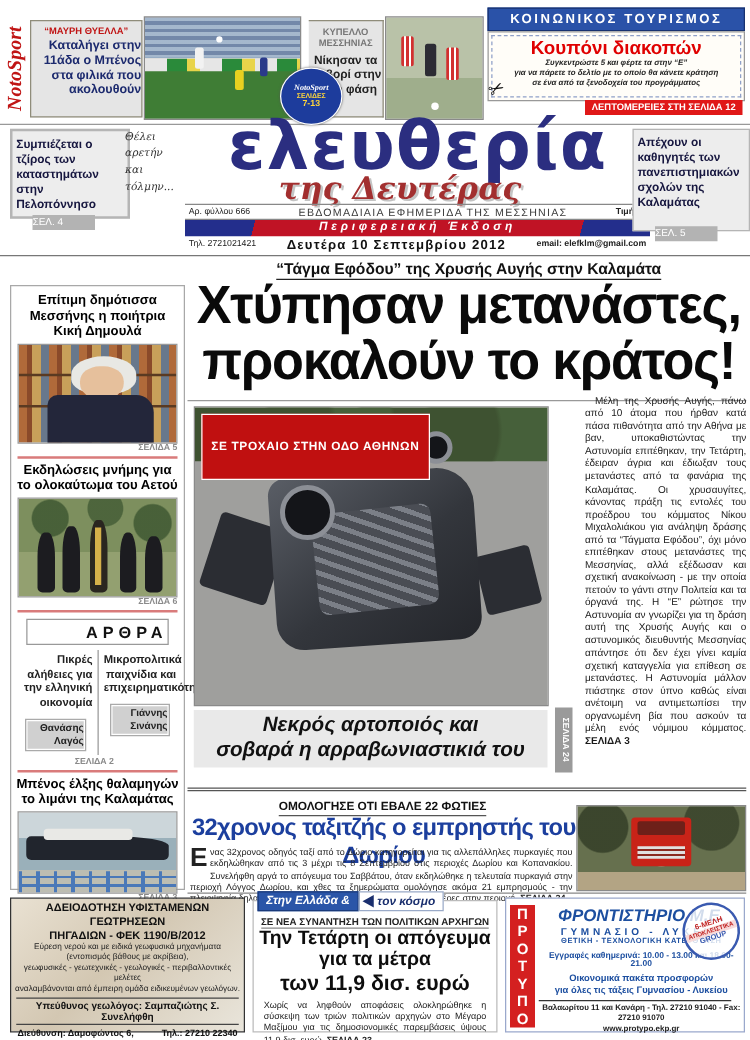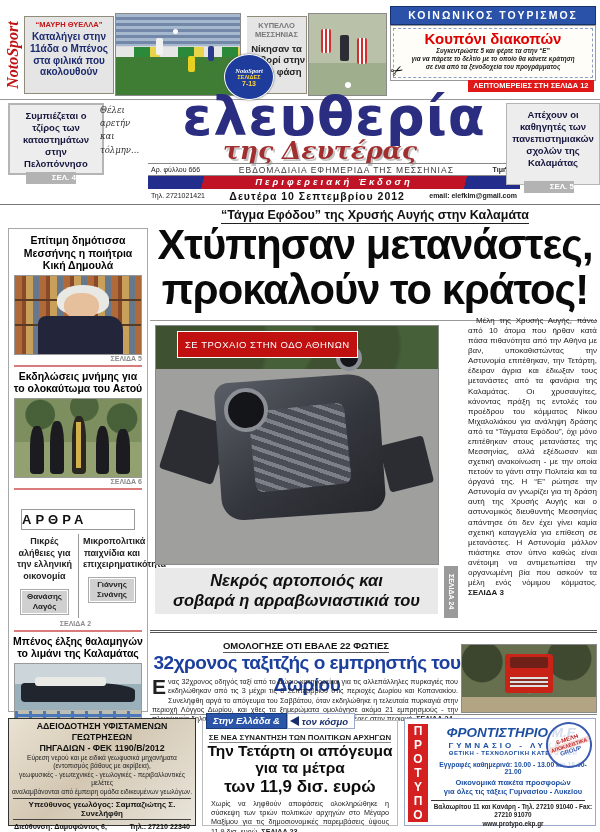--- a/index.html
+++ b/index.html
@@ -2,31 +2,31 @@
 <html><head>
 <meta charset="utf-8">
 <style>
   html,body{margin:0;padding:0;background:#888;}
   #sheet{position:relative;width:600px;height:832px;background:#fff;overflow:hidden;
          font-family:"Liberation Sans",sans-serif;color:#111;margin:0 auto;}
   .abs{position:absolute;}
   .photo{border:1px solid #8a8a8a;overflow:hidden;position:absolute;}
   .pgref{font-size:7px;font-weight:bold;color:#8a8a8a;text-align:right;padding-right:5px;}
   .reddiv{height:2px;background:#d97b7b;margin:3px 5px;}
-  .badge{background:#b3b3b3;color:#fff;font-weight:bold;font-size:8px;text-align:right;line-height:12px;height:12px;}
+  .badge{background:#b3b3b3;color:#fff;font-weight:normal;font-size:8px;text-align:left;line-height:12px;height:12px;}
   .teaser{background:#ededed;border:1px solid #b5b5b5;font-weight:bold;font-size:9.5px;line-height:1.25;
-          color:#16163f;text-align:center;padding:5px 3px;}
+          color:#16163f;padding:5px 3px;}
   .rule{background:#999;}
   
   .ns-vert{left:1px;top:16px;width:22px;height:80px;}
   .ns-vert span{position:absolute;left:-28px;top:30px;transform:rotate(-90deg);transform-origin:center;
       display:block;width:80px;text-align:center;color:#c01414;font:bold italic 16px "Liberation Serif",serif;}
   .cream{background:#e5e5e5;border:1px solid #8f8c7a;}
   .ns-k{color:#c01414;font-size:7.5px;font-weight:bold;margin-top:3px;}
-  .ns-t{color:#1c2a6e;font-weight:bold;font-size:10px;line-height:1.18;margin-top:2px;}
+  .ns-t{color:#1c2a6e;font-weight:bold;font-size:10px;line-height:1.18;margin-top:2px;text-align:right;}
   .ns-k2{color:#777;font-size:7.5px;font-weight:bold;margin-top:4px;line-height:1.2;}
   .ns-t2{color:#222;font-weight:bold;font-size:9.5px;line-height:1.2;margin-top:4px;}
   .nsbadge{left:224px;top:54px;width:48px;height:44px;border-radius:50%;background:#1d3c9c;border:1px solid #fff;
       box-shadow:0 0 2px #555;z-index:5;display:flex;flex-direction:column;justify-content:center;text-align:center;}
   .nsbadge .b1{color:#fff;font:italic bold 6.5px "Liberation Serif",serif;}
   .nsbadge .b2{color:#ffd63a;font-weight:bold;font-size:5.5px;}
   .nsbadge .b3{color:#ffd63a;font-weight:bold;font-size:7px;}
   .cphead{left:390px;top:6px;width:204px;height:17px;background:#2a52a8;border:1px solid #17316f;color:#fff;
       font-weight:bold;font-size:10.5px;letter-spacing:2px;text-align:center;line-height:17px;}
   .cpbox{left:390px;top:25px;width:204px;height:54px;background:#fffdf8;border:1px solid #999;}
@@ -49,31 +49,31 @@
       background:linear-gradient(105deg,#232e8c 0 15%,#c01325 15% 85%,#232e8c 85%);}
   
   .kicker{left:150px;top:208px;width:450px;text-align:center;font-weight:bold;font-size:12.5px;color:#111;}
   .kicker span{border-bottom:1.5px solid #222;padding-bottom:1px;}
   .hline{left:150px;width:450px;text-align:center;font-weight:800;font-size:43px;letter-spacing:-1px;
       color:#0a0a0a;line-height:1;transform:scaleX(.97);}
   
   .leftcol{left:8px;top:228px;width:140px;height:484px;border:1px solid #a8a8a8;box-sizing:border-box;padding:3px 0;}
   .lc-title{font-weight:bold;font-size:10.5px;line-height:1.2;text-align:center;color:#000;margin:2px 4px 3px;}
   .lc-photo{position:relative;width:126px;height:78px;margin:0 auto;border:1px solid #999;overflow:hidden;}
-  .arthra-h{border:1px solid #999;margin:19px 12px 4px;text-align:left;font-weight:bold;font-size:13px;
+  .arthra-h{border:1px solid #999;margin:5px 12px 4px;text-align:right;font-weight:bold;font-size:13px;
       letter-spacing:4px;padding:2px 0;}
   .acols{display:flex;margin:2px 2px;}
-  .acol{width:50%;padding:2px 4px;text-align:center;box-sizing:border-box;}
+  .acol{width:50%;padding:2px 4px;text-align:right;box-sizing:border-box;}
   .acol+.acol{border-left:1px solid #999;}
   .atitle{font-weight:bold;font-size:9px;line-height:1.3;color:#222;}
   .author{margin:7px 6px 2px;background:#d0d0d0;border:1px solid #fff;outline:1px solid #aaa;
       font-weight:bold;font-size:8px;color:#222;padding:1px 0;line-height:1.25;}
   
   .crash-label{position:absolute;top:5px;left:5px;background:#c01010;border:1px solid #fff;color:#fff;
-      font-weight:normal;font-size:9.5px;padding:7px 7px;letter-spacing:.5px;margin-left:16px;}
+      font-weight:bold;font-size:9.5px;padding:20px 7px;letter-spacing:.5px;}
   .caption{left:155px;top:568px;width:283px;height:46px;background:#e9e9e9;display:flex;flex-direction:column;
       justify-content:center;text-align:center;font:italic bold 16.5px "Liberation Sans",sans-serif;
       line-height:1.2;color:#111;}
   .vpage{left:444px;top:566px;width:14px;height:52px;background:#9a9a9a;color:#fff;font-weight:bold;font-size:7px;
       writing-mode:vertical-rl;text-align:center;line-height:14px;}
   .gdbody{left:468px;top:316px;width:129px;height:310px;font-size:8px;line-height:1.26;text-align:justify;
       color:#1a1a1a;overflow:hidden;}
   .gdbody .ind{display:inline-block;width:8px;}
   .dblrule{left:150px;top:630px;width:447px;height:3px;border-top:1px solid #555;border-bottom:1px solid #555;box-sizing:border-box;}
   

